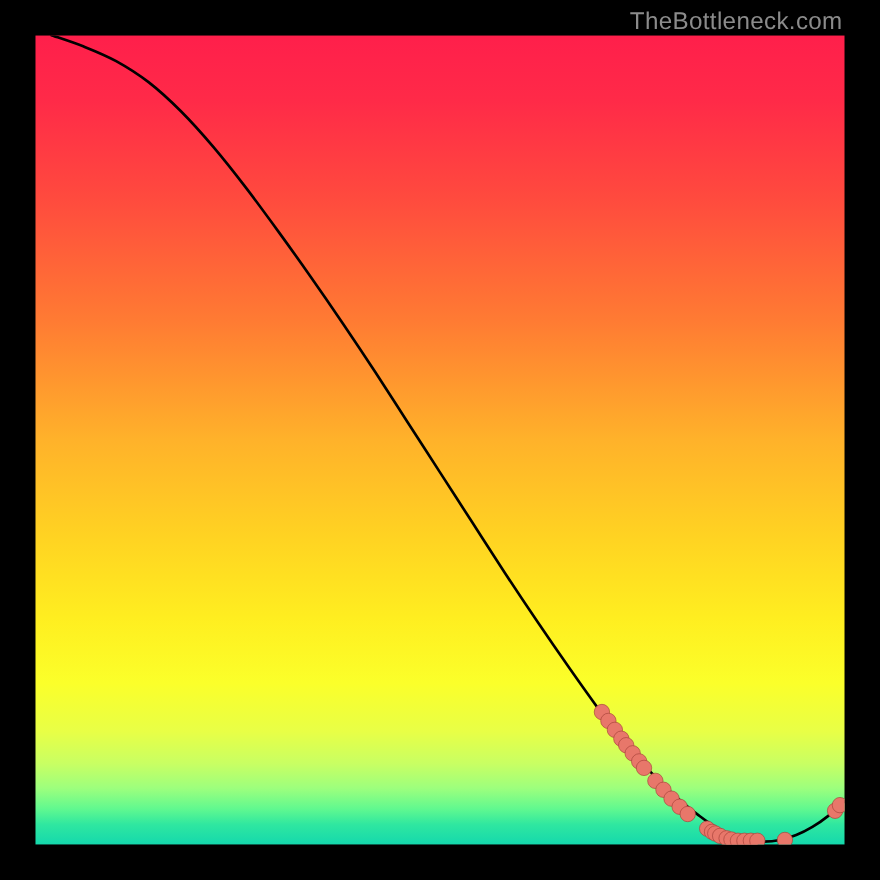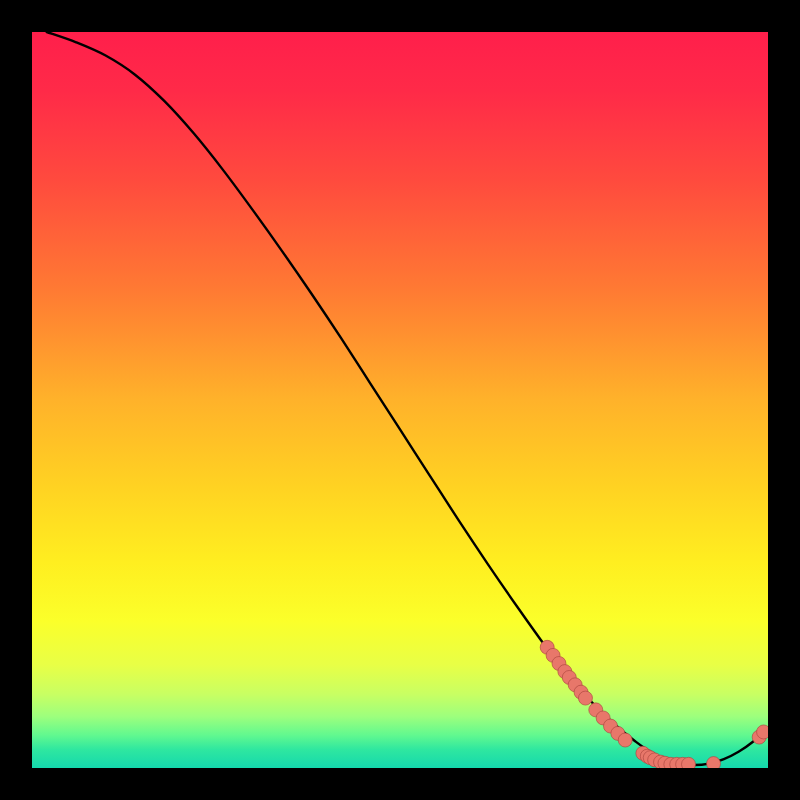--- a/index.html
+++ b/index.html
@@ -41,20 +41,21 @@
     font-size: 22px;
     font-weight: 500;
     letter-spacing: 0.3px;
   }
 </style>
 </head>
 <body>
 
 <div class="stage">
 
+  <div class="watermark">TheBottleneck.com</div>
 
   <div class="plot">
     <svg id="grad-svg" class="grad" width="736" height="736" viewBox="0 0 736 736" preserveAspectRatio="none">
       <defs>
         <linearGradient id="bg-grad" x1="0" y1="0" x2="0" y2="1">
             <stop offset="0%" stop-color="#ff1f4b"></stop>
             <stop offset="8%" stop-color="#ff2a48"></stop>
             <stop offset="20%" stop-color="#ff4a3e"></stop>
             <stop offset="35%" stop-color="#ff7a33"></stop>
             <stop offset="50%" stop-color="#ffb22a"></stop>

